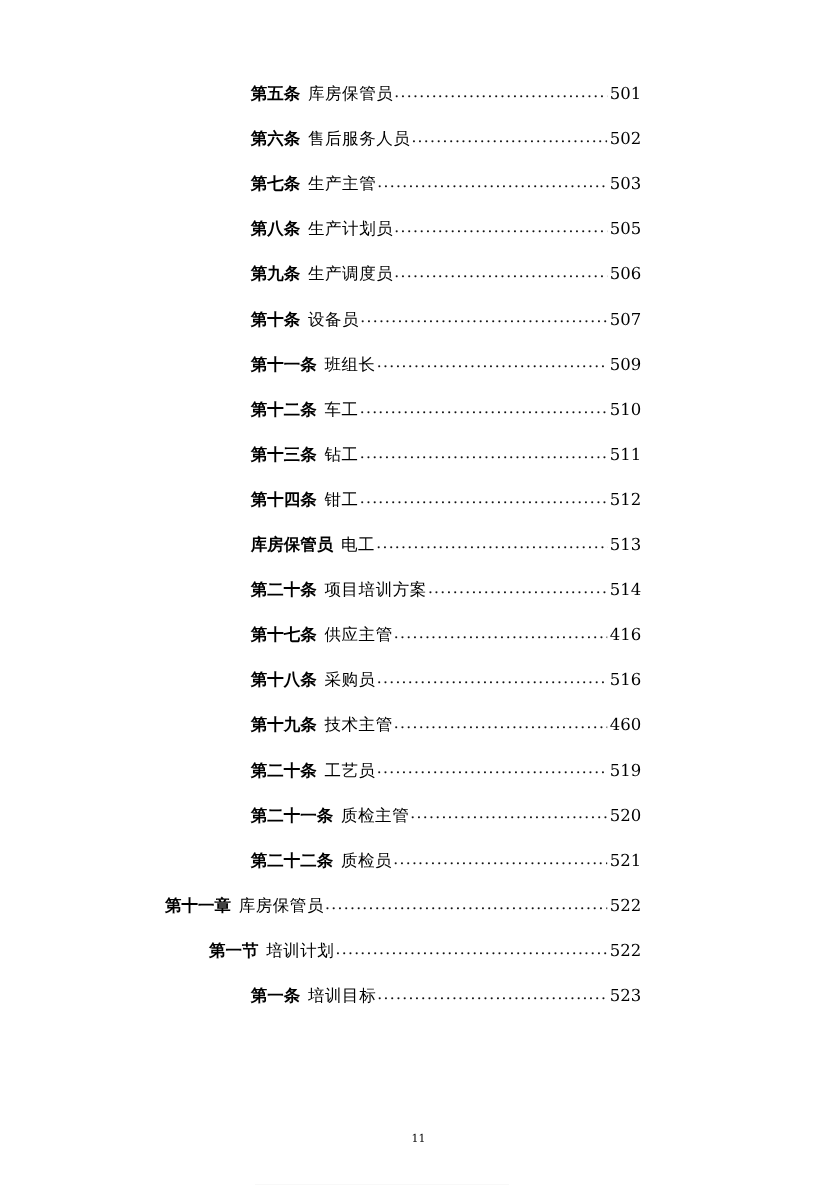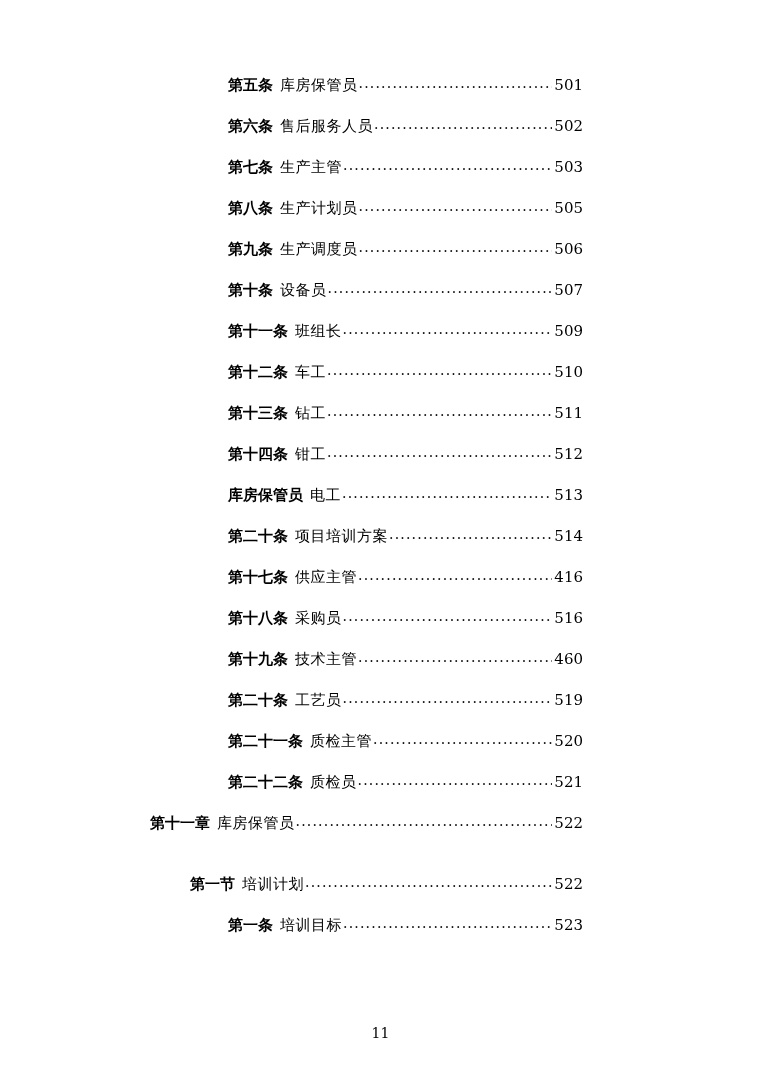--- a/index.html
+++ b/index.html
@@ -54,34 +54,34 @@
     color: #111;
   }
   .toc-entry .page-num {
     flex: 0 0 auto;
     font-weight: normal;
     text-align: right;
     min-width: 30px;
   }
   
   .lvl-3 { padding-left: 168px; padding-right: 118px; }
-  .lvl-2 { padding-left: 130px; padding-right: 118px; margin-top: 20px; }
+  .lvl-2 { padding-left: 130px; padding-right: 118px; }
   .lvl-1 { padding-left: 90px;  padding-right: 118px; }
 
   .lvl-3 .lead, .lvl-2 .lead, .lvl-1 .lead {
     font-weight: bold;
   }
   .gap-s { margin-right: 7px; }
   .footer {
     position: absolute;
     bottom: 36px;
     left: 0;
     right: 0;
     text-align: center;
-    font-size: 14px;
+    font-size: 10px;
     font-family: "DejaVu Serif", "Liberation Serif", serif;
     color: #000;
   }
 </style>
 </head>
 <body>
 
 <div class="page">
 
   <div class="toc" id="toc">

